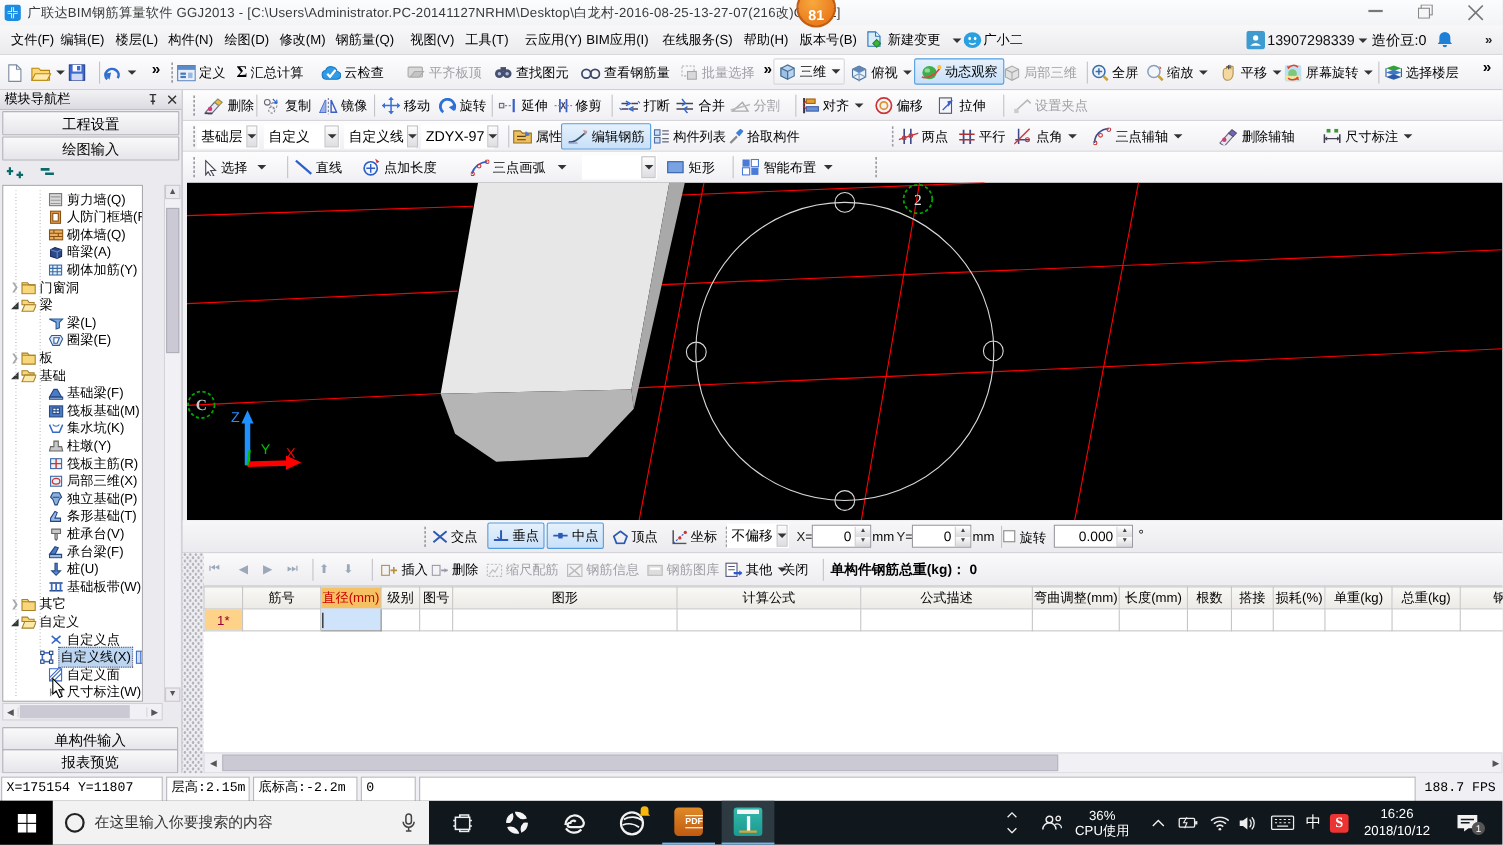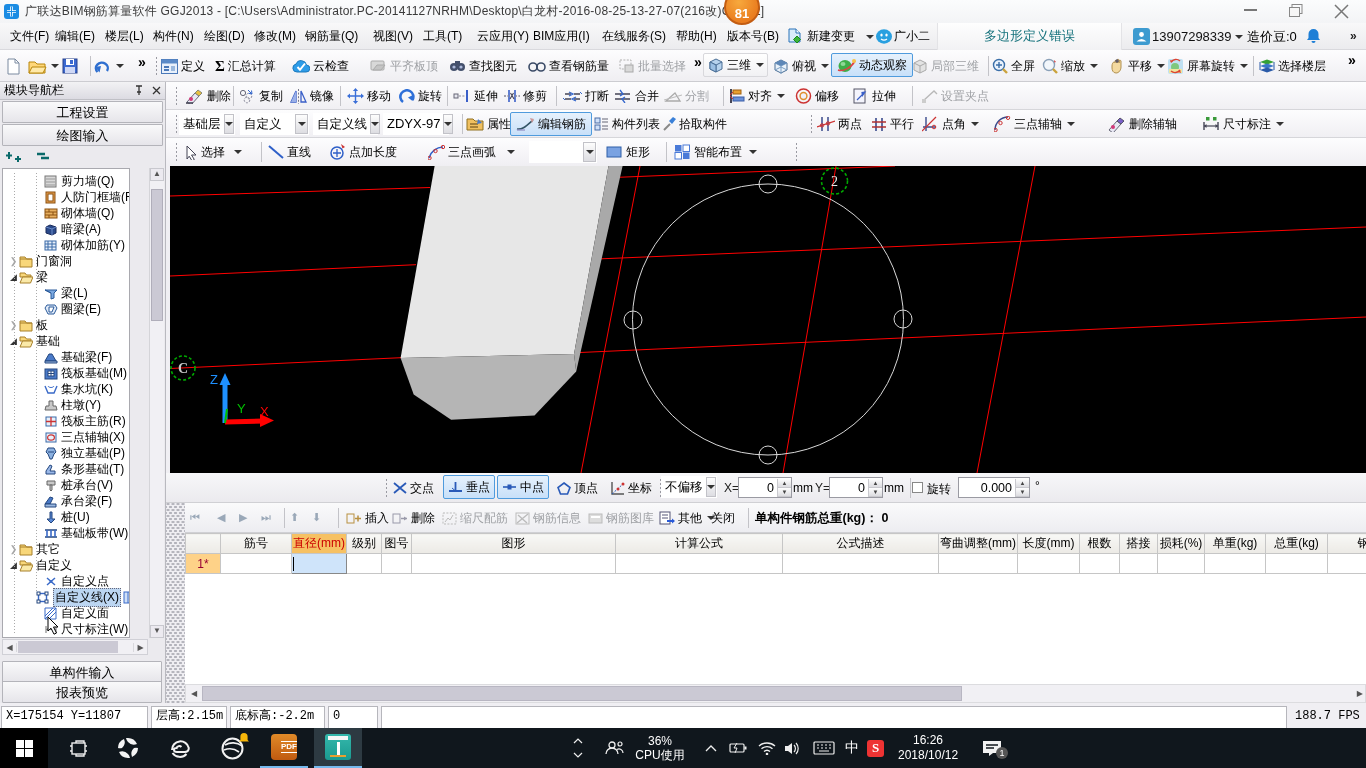--- a/index.html
+++ b/index.html
@@ -103,21 +103,20 @@
     </svg>
  <span class="mi" style="left:807px">新建变更</span>
     <span class="arr ab" style="left:864px;top:12px"></span>
  <svg class="ab" style="left:876px;top:6px" width="17" height="15" viewBox="0 0 17 15">
       <ellipse cx="8" cy="7.5" rx="8" ry="7.2" fill="#29a0e0"></ellipse>
       <ellipse cx="5.5" cy="6" rx="1.2" ry="1.6" fill="#fff"></ellipse>
       <ellipse cx="10.5" cy="6" rx="1.2" ry="1.6" fill="#fff"></ellipse>
       <path d="M5 10q3 2.4 6 0" stroke="#fff" stroke-width="1.2" fill="none"></path>
     </svg>
  <span class="mi" style="left:894px">广小二</span>
- <div class="ab" style="left:937px;top:0;width:185px;height:27px;background:linear-gradient(#fefefe,#f2f2f4);border-left:1px solid #e3e3e6;border-right:1px solid #e3e3e6;text-align:center;line-height:26px;color:#17737d">多边形定义错误</div>
  <svg class="ab" style="left:1133px;top:5px" width="17" height="17" viewBox="0 0 17 17">
       <rect width="17" height="17" rx="3" fill="#3d9bd0"></rect>
       <circle cx="8.5" cy="6.5" r="2.4" fill="#fff"></circle>
       <path d="M3.5 13.5q5-5 10 0z" fill="#fff"></path>
     </svg>
  <span class="mi" style="left:1152px;font-size:13px;color:#111">13907298339</span>
     <span class="arr ab" style="left:1233px;top:12px"></span>
  <span class="mi" style="left:1247px;font-size:13px">造价豆:0</span>
  <svg class="ab" style="left:1306px;top:5px" width="15" height="16" viewBox="0 0 15 16">
       <path d="M7.5 1a5 5 0 015 5v4l1.5 2h-13L2.5 10V6a5 5 0 015-5z" fill="#1e7fd6"></path>
@@ -570,21 +569,21 @@
           <rect x="2" y="2" width="10" height="9" fill="#e8f0fa" stroke="#3a6aa8"></rect>
           <path d="M7 2v9M2 6.5h10" stroke="#c33" stroke-width="1.3"></path>
         </svg>
         <span>筏板主筋(R)</span>
       </div>
 <div class="trow" style="padding-left:40px">
         <svg class="tico" viewBox="0 0 14 13">
           <rect x="2" y="2" width="10" height="9" fill="#e8f0fa" stroke="#3a6aa8"></rect>
           <ellipse cx="7" cy="6.5" rx="3.4" ry="2.6" fill="none" stroke="#c33" stroke-width="1.2"></ellipse>
         </svg>
-        <span>三点辅轴(X)</span>
+        <span>局部三维(X)</span>
       </div>
 <div class="trow" style="padding-left:40px">
         <svg class="tico" viewBox="0 0 14 13">
           <path d="M4 1h6l2 4-2 2-2 5H6L4 7 2 5z" fill="#8ab0e0" stroke="#24477e"></path>
           <path d="M4 5h6" stroke="#24477e"></path>
         </svg>
         <span>独立基础(P)</span>
       </div>
 <div class="trow" style="padding-left:40px">
         <svg class="tico" viewBox="0 0 14 13">
@@ -914,20 +913,30 @@
 
 <div class="ab row" id="taskbar">
  <div style="width:48px;height:40px;background:#000;display:flex;align-items:center;justify-content:center">
   <svg width="17" height="17" viewBox="0 0 17 17">
         <rect x="0" y="0" width="8" height="8" fill="#fff"></rect>
         <rect x="9" y="0" width="8" height="8" fill="#fff"></rect>
         <rect x="0" y="9" width="8" height="8" fill="#fff"></rect>
         <rect x="9" y="9" width="8" height="8" fill="#fff"></rect>
       </svg>
  </div>
+ <div style="width:342px;height:40px;background:#f2f2f2;color:#555;display:flex;align-items:center">
+  <svg width="20" height="20" viewBox="0 0 20 20" style="margin:0 8px 0 10px">
+        <circle cx="10" cy="10" r="8" fill="none" stroke="#222" stroke-width="2"></circle>
+      </svg>
+  <span style="font-size:13.5px;color:#333">在这里输入你要搜索的内容</span>
+  <svg width="13" height="18" viewBox="0 0 13 18" style="margin-left:auto;margin-right:12px">
+        <rect x="4" y="1" width="5" height="9" rx="2.5" fill="none" stroke="#444" stroke-width="1.4"></rect>
+        <path d="M1.5 8a5 5 0 0010 0M6.5 13v3M4 16.5h5" fill="none" stroke="#444" stroke-width="1.4"></path>
+      </svg>
+ </div>
  <div style="width:44px;height:40px;margin-left:8px;display:flex;align-items:center;justify-content:center">
   <svg width="19" height="17" viewBox="0 0 19 17">
         <rect x="3" y="3" width="13" height="11" fill="none" stroke="#eee" stroke-width="1.4"></rect>
         <path d="M1 6h2M16 6h2M1 11h2M16 11h2M7 3V1h8v2M7 14v2h8v-2" stroke="#eee" stroke-width="1.4" fill="none"></path>
       </svg>
  </div>
  <div style="width:48px;height:40px;margin-left:4px;display:flex;align-items:center;justify-content:center">
   <svg width="22" height="22" viewBox="0 0 22 22">
         <path d="M11 1a10 10 0 019 6 8 8 0 01-9-2 8 8 0 01-2-4zM21 11a10 10 0 01-6 9 8 8 0 012-9 8 8 0 014 0zM11 21a10 10 0 01-9-6 8 8 0 019 2 8 8 0 012 4zM1 11a10 10 0 016-9 8 8 0 01-2 9 8 8 0 01-4 0z" fill="#f4f4f4"></path>
       </svg>

